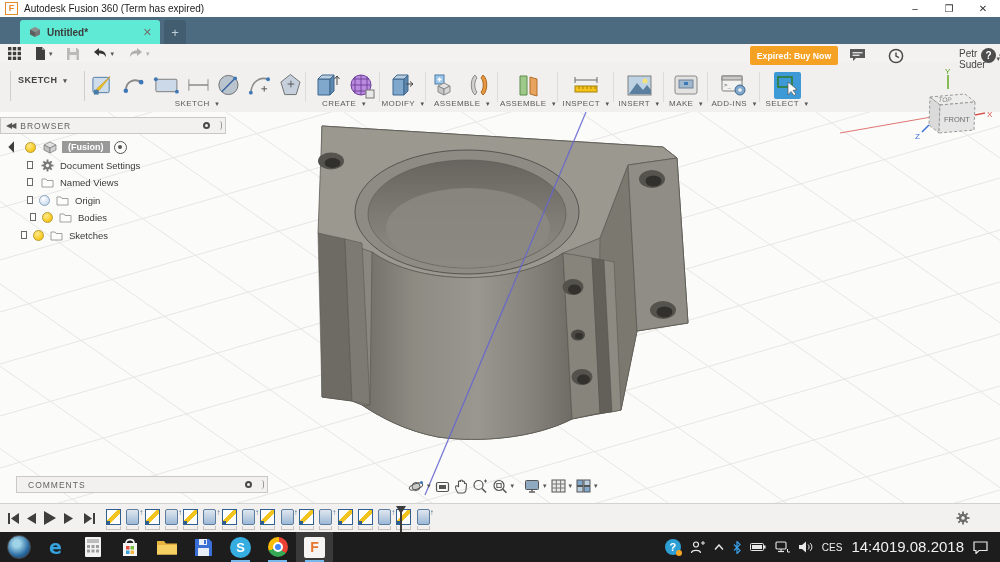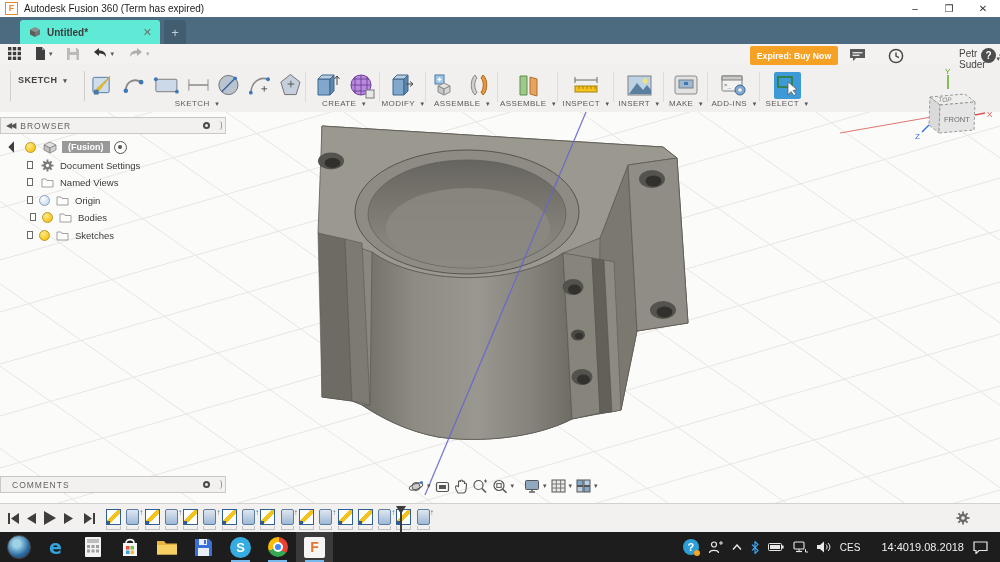--- a/index.html
+++ b/index.html
@@ -62,21 +62,21 @@
   .tri-solid{width:0;height:0;border-left:8px solid #3f3f3f;border-top:8px solid transparent;transform:rotate(45deg);}
   .tri-open{width:0;height:0;border-top:4.5px solid transparent;border-bottom:4.5px solid transparent;border-left:6px solid #fff;
             outline:1px solid #6a6a6a;outline-offset:-1px;}
   .root-chip{background:#999;color:#fff;font-weight:bold;padding:1px 6px;font-size:9px;}
   .target-ic{width:11px;height:11px;border:1px solid #555;border-radius:50%;position:relative;margin-left:4px;}
   .target-ic::after{content:"";position:absolute;left:3.5px;top:3.5px;width:4px;height:4px;background:#555;border-radius:50%;}
   .bulb{width:9px;height:9px;border-radius:50%;background:radial-gradient(circle at 35% 30%,#ffe98a,#f8c81c 70%);border:1px solid #b99a2a;}
   .bulb.off{background:radial-gradient(circle at 35% 30%,#fff,#cfe0ef 70%);border:1px solid #8aa4bd;}
 
   
-  .comments{left:0;top:364px;width:226px;}
+  .comments{left:0;top:364px;width:252px;padding-left:16px;}
   .navbar{left:408px;top:365px;height:18px;display:flex;align-items:center;}
   .navbar > *{margin-right:4px;display:flex;align-items:center;}
 
   
   .timeline{left:0;top:503px;width:1000px;height:29px;background:#f2f1ef;border-top:1px solid #d3d2d0;}
   .pbtn{position:absolute;top:9px;display:flex;align-items:center;}
   .tl-feats{position:absolute;left:106px;top:5px;display:flex;}
   .tl-feat{width:13px;height:14px;margin-right:5.3px;position:relative;}
   .tl-feat::after{content:"";position:absolute;left:-1px;right:-1px;top:16px;height:3px;border:1px solid #c4c3c1;border-top:none;}
   .tl-sketch{border:1.5px solid #2f5f90;background:linear-gradient(135deg,#fff 38%,#f2c41d 38%,#f2c41d 62%,#fff 62%);}
@@ -88,21 +88,21 @@
   .playhead .stem{position:absolute;left:4px;top:6px;width:2px;height:20px;background:#3c3c3c;}
 
   
   .taskbar{left:0;top:532px;width:1000px;height:30px;background:#1d1d1d;display:flex;align-items:center;}
   .tb-app{width:37px;height:30px;display:flex;align-items:center;justify-content:center;position:relative;}
   .tb-app.running::after{content:"";position:absolute;bottom:0;left:9px;right:9px;height:2px;background:#76b9ed;}
   .tb-app.active{background:#3a3a3a;}
   .tray{margin-left:auto;display:flex;align-items:center;height:30px;}
   .tray > *{margin-right:9px;display:flex;align-items:center;}
   .tray-txt{color:#f0f0f0;font-size:10px;}
-  .clockbox{color:#f0f0f0;font-size:11px;text-align:left;line-height:10px;margin-left:12px;}
+  .clockbox{color:#f0f0f0;font-size:15px;text-align:left;line-height:10px;}
   .edge-e{color:#35a3dd;font-size:19px;font-weight:bold;font-family:"DejaVu Sans",sans-serif;}
   .skype-c{width:21px;height:21px;border-radius:50%;background:#35ade1;color:#fff;font-size:13px;font-weight:bold;
            display:flex;align-items:center;justify-content:center;}
   .chrome-c{width:20px;height:20px;border-radius:50%;background:conic-gradient(from 130deg,#34a853 0 33%,#fbbc05 0 66%,#ea4335 0 100%);position:relative;}
   .chrome-c::after{content:"";position:absolute;left:5px;top:5px;width:10px;height:10px;border-radius:50%;background:#4285f4;border:2px solid #fff;box-sizing:border-box;}
   .fusion-tile{width:21px;height:21px;background:#f6f5f4;border-radius:2px;color:#e8752c;font-weight:bold;font-size:14px;
                display:flex;align-items:center;justify-content:center;}
   .start-orb{width:22px;height:22px;border-radius:50%;background:radial-gradient(circle at 40% 35%,#9fd4e8 0 18%,#2d6da3 60%,#0c2b4a);border:1px solid #48484a;}
   .help-c{width:16px;height:16px;border-radius:50%;background:#2e9fd4;color:#fff;font-size:11px;font-weight:bold;
           display:flex;align-items:center;justify-content:center;position:relative;}
@@ -529,21 +529,21 @@
         <span>Origin</span>
       </div>
       <div class="trow" style="left:30px;top:92px">
         <span class="tri-open" style="margin-right:6px"></span>
         <span class="bulb" style="margin-right:6px"></span>
         <svg width="13" height="11" viewBox="0 0 13 11" style="margin-right:6px">
           <path d="M1,2 h4 l1,1.5 h6 v6.5 h-11 z" fill="#fdfdfc" stroke="#8a8a8a" stroke-width=".8"></path>
         </svg>
         <span>Bodies</span>
       </div>
-      <div class="trow" style="left:27px;top:110px">
+      <div class="trow" style="left:21px;top:110px">
         <span class="tri-open" style="margin-right:6px"></span>
         <span class="bulb" style="margin-right:6px"></span>
         <svg width="13" height="11" viewBox="0 0 13 11" style="margin-right:6px">
           <path d="M1,2 h4 l1,1.5 h6 v6.5 h-11 z" fill="#fdfdfc" stroke="#8a8a8a" stroke-width=".8"></path>
         </svg>
         <span>Sketches</span>
       </div>
     </div>
 
     

